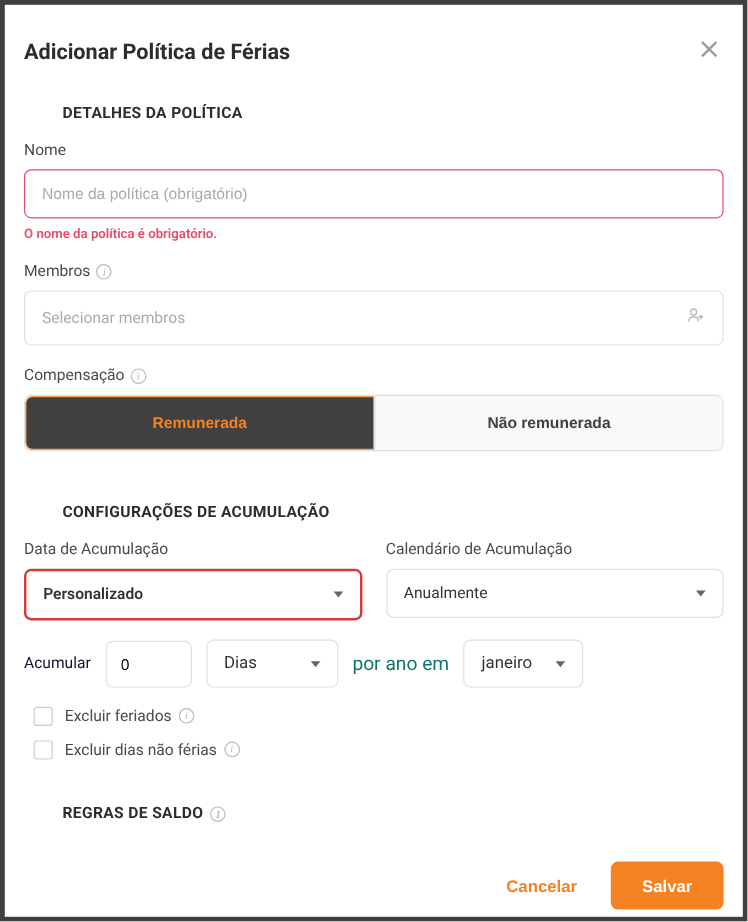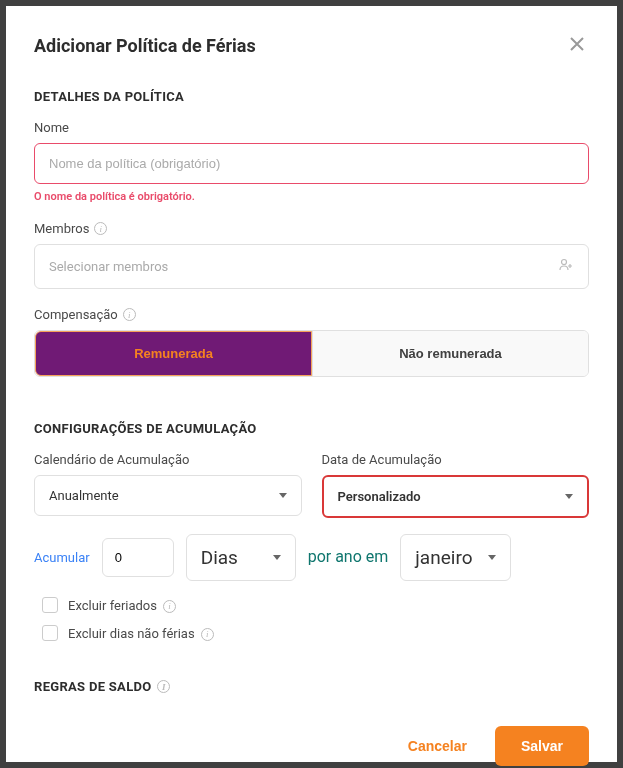--- a/index.html
+++ b/index.html
@@ -2,24 +2,24 @@
 <html><head>
   <meta charset="utf-8">
   <style>
     * { box-sizing: border-box; margin: 0; padding: 0; }
     body {
       font-family: -apple-system, BlinkMacSystemFont, "Segoe UI", Roboto, sans-serif;
       background: #fff;
       padding: 0;
     }
     .modal {
-      border: 6px solid #404040;
+      border: 4px solid #404040;
       width: 623px;
       height: 768px;
-      padding: 24px 28px;
+      padding: 24px 16px;
       position: relative;
       display: flex;
       flex-direction: column;
     }
     .modal-header {
       display: flex;
       justify-content: space-between;
       align-items: center;
       margin-bottom: 28px;
     }
@@ -39,20 +39,21 @@
     .section-header {
       font-size: 13px;
       font-weight: 700;
       color: #2d2d2d;
       letter-spacing: 0.3px;
       margin-bottom: 16px;
       text-transform: uppercase;
       display: flex;
       align-items: center;
       gap: 6px;
+      margin-left: 32px;
     }
     .field-label {
       font-size: 13px;
       color: #4a4a4a;
       margin-bottom: 8px;
       display: flex;
       align-items: center;
       gap: 5px;
     }
     .info-icon {
@@ -113,21 +114,21 @@
       padding: 14px;
       text-align: center;
       font-size: 13px;
       font-weight: 600;
       cursor: pointer;
       background: #f9f9f9;
       color: #404040;
       border: none;
     }
     .toggle-btn.active {
-      background: #701a75;
+      background: #404040;
       color: #f58220;
       border: 1px solid #f5a25a;
       border-radius: 6px 0 0 6px;
     }
     .toggle-btn:not(.active) {
       border-left: 1px solid #e0e0e0;
     }
     .accrual-row {
       display: flex;
       gap: 20px;
@@ -156,35 +157,35 @@
       border-top: 5px solid #666;
     }
     .accumulate-row {
       display: flex;
       gap: 12px;
       align-items: center;
       margin-bottom: 16px;
     }
     .accumulate-label {
       font-size: 13px;
-      color: #3b82f6;
+      color: #0f172a;
     }
     .num-input {
       width: 72px;
       padding: 11px 12px;
       border: 1px solid #e0e0e0;
       border-radius: 6px;
       font-size: 13px;
       text-align: left;
     }
     .small-dropdown {
       padding: 11px 14px;
       border: 1px solid #e0e0e0;
       border-radius: 6px;
-      font-size: 19px;
+      font-size: 14px;
       color: #333;
       display: flex;
       justify-content: space-between;
       align-items: center;
       gap: 16px;
       cursor: pointer;
       background: #fff;
     }
     .per-year-label {
       font-size: 16px;
@@ -203,21 +204,21 @@
       height: 16px;
       border: 1px solid #ccc;
       border-radius: 3px;
       cursor: pointer;
       background: #fff;
     }
     .checkbox-label {
       font-size: 13px;
       color: #4a4a4a;
       display: flex;
-      align-items: flex-end;
+      align-items: flex-start;
       gap: 6px;
     }
     .footer {
       margin-top: auto;
       display: flex;
       justify-content: flex-end;
       gap: 8px;
       padding-top: 16px;
     }
     .btn-cancel {
@@ -288,30 +289,30 @@
     <div class="toggle-group">
       <button class="toggle-btn active">Remunerada</button>
       <button class="toggle-btn">Não remunerada</button>
     </div>
   </div>
 
   <div class="section-header section-spacer">CONFIGURAÇÕES DE ACUMULAÇÃO</div>
 
   <div class="accrual-row">
     <div class="accrual-col">
+      <div class="field-label">Data de Acumulação</div>
+      <div class="dropdown highlighted">
+        <span style="font-weight:600">Personalizado</span>
+        <span class="caret"></span>
+      </div>
+    </div>
+    <div class="accrual-col">
       <div class="field-label">Calendário de Acumulação</div>
       <div class="dropdown">
         <span>Anualmente</span>
-        <span class="caret"></span>
-      </div>
-    </div>
-    <div class="accrual-col">
-      <div class="field-label">Data de Acumulação</div>
-      <div class="dropdown highlighted">
-        <span style="font-weight:600">Personalizado</span>
         <span class="caret"></span>
       </div>
     </div>
   </div>
 
   <div class="accumulate-row">
     <span class="accumulate-label">Acumular</span>
     <input class="num-input" type="text" value="0" style="">
     <div class="small-dropdown" style="min-width:110px">
       <span>Dias</span>

